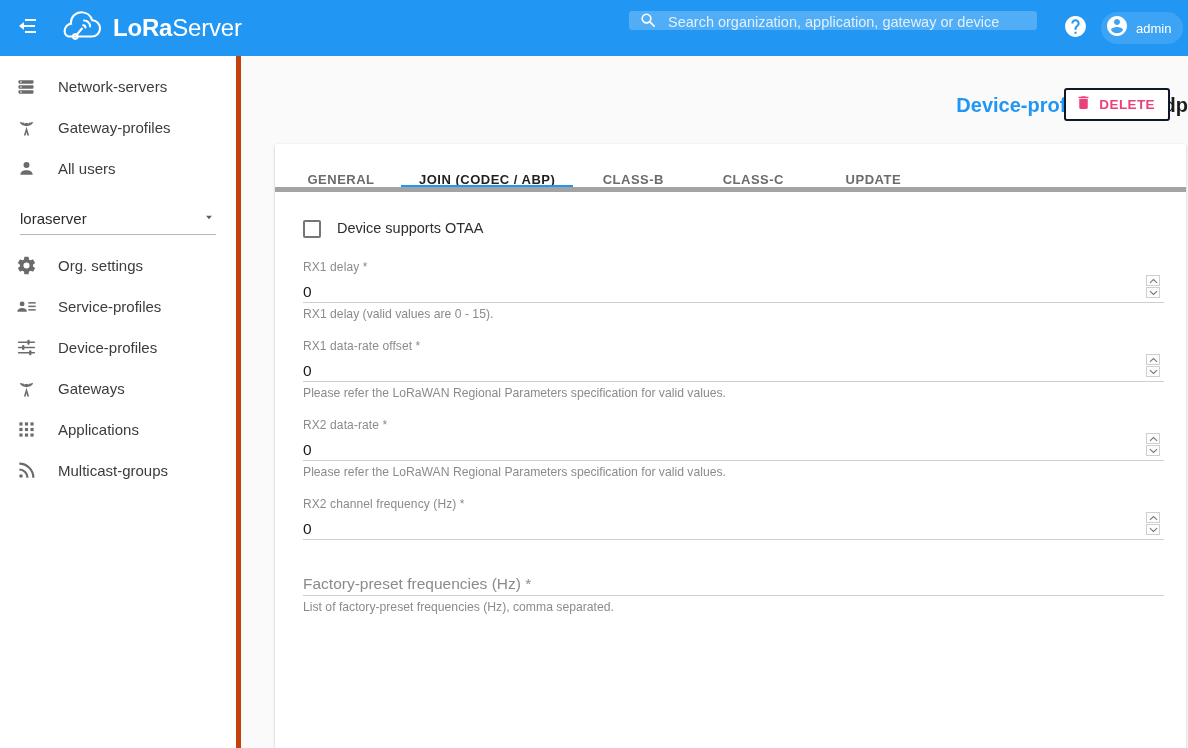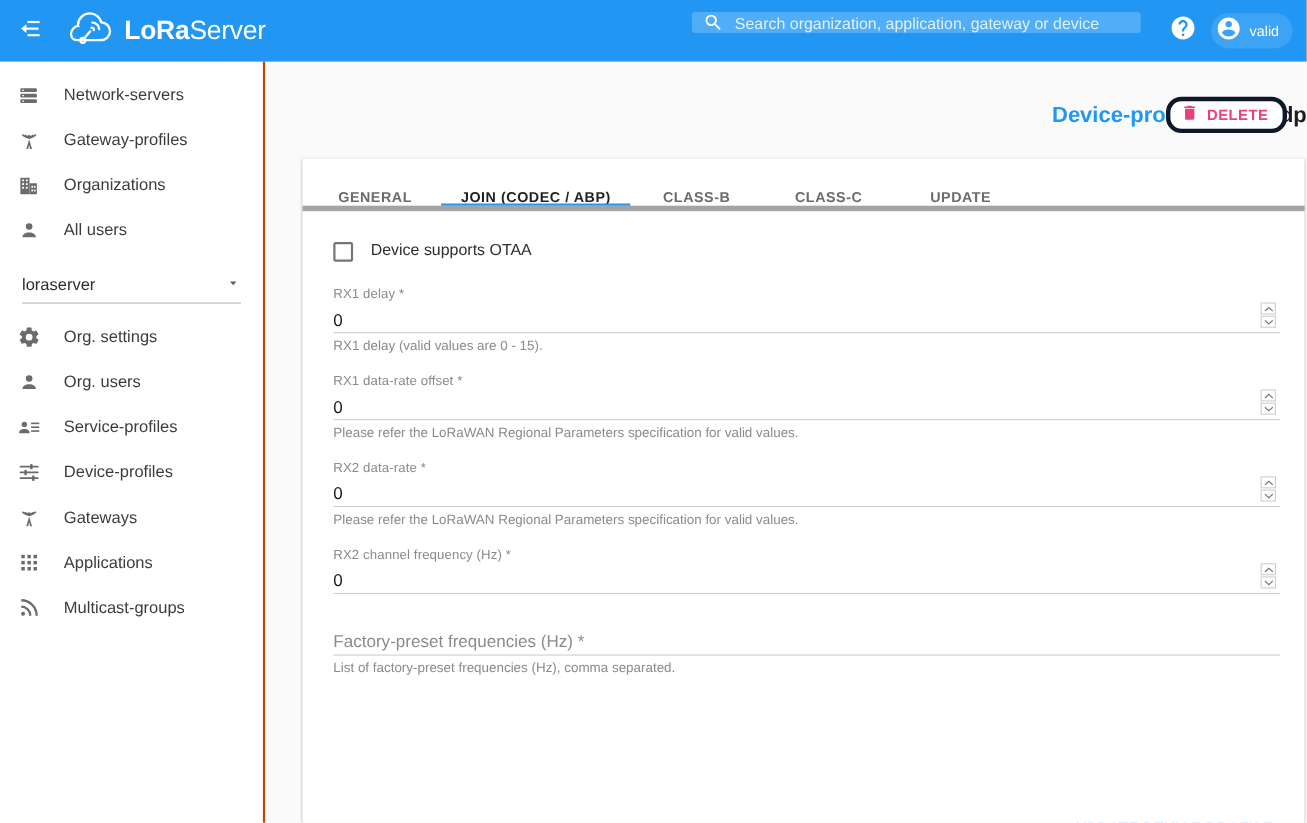--- a/index.html
+++ b/index.html
@@ -62,21 +62,21 @@
     display: flex; align-items: center; gap: 7px;
     cursor: pointer;
   }
   .account-btn .uname { color: #fff; font-size: 13px; }
 
   
   .sidebar {
     position: absolute; top: 56px; left: 0;
     width: 241px; height: 692px;
     background: #fff;
-    border-right: 2px solid #c2410c;
+    border-right: 5px solid #c2410c;
     z-index: 10;
   }
   .nav-item {
     height: 41px;
     display: flex; align-items: center;
     padding-left: 14px;
     cursor: pointer;
   }
   .nav-icon {
     width: 24px; height: 24px; margin-right: 20px;
@@ -109,22 +109,22 @@
     padding: 38px 0 0 34px;
   }
   .breadcrumb { font-size: 20px; text-align: right; }
   .breadcrumb .crumb-link { color: #2196f3; font-weight: 700; cursor: pointer; }
   .breadcrumb .crumb-sep { color: #444; font-weight: 400; margin: 0 3px; }
   .breadcrumb .crumb-cur { color: #1c1c1c; font-weight: 700; }
 
   .delete-btn {
     position: absolute; right: 18px; top: 32px;
     height: 33px; padding: 0 13px 0 9px;
-    border: 4px solid #0f172a;
-    border-radius: 14px;
+    border: 2px solid #0f172a;
+    border-radius: 3px;
     background: #fff;
     display: flex; align-items: center; gap: 7px;
     cursor: pointer;
   }
   .delete-btn .dlabel {
     color: #ec407a; font-size: 13.5px; font-weight: 700; letter-spacing: 0.4px;
   }
 
   
   .card {
@@ -269,21 +269,21 @@
       </svg>
     </span>
   </div>
 
   <div class="account-btn">
     <span>
       <svg width="24" height="24" viewBox="0 0 24 24">
         <path d="M12 2C6.48 2 2 6.48 2 12s4.48 10 10 10 10-4.48 10-10S17.52 2 12 2zm0 3c1.66 0 3 1.34 3 3s-1.34 3-3 3-3-1.34-3-3 1.34-3 3-3zm0 14.2a7.2 7.2 0 01-6-3.22c.03-1.99 4-3.08 6-3.08 1.99 0 5.97 1.09 6 3.08a7.2 7.2 0 01-6 3.22z" fill="#fff"></path>
       </svg>
     </span>
-    <span class="uname">valid</span>
+    <span class="uname">admin</span>
   </div>
 </div>
 
 <div class="sidebar">
 
   <div class="nav-gap"></div>
 
   <div class="nav-item">
     <span class="nav-icon">
       <svg width="20" height="20" viewBox="0 0 24 24">
@@ -303,41 +303,20 @@
       <svg width="21" height="21" viewBox="0 0 24 24">
         <circle cx="12" cy="8.5" r="2" fill="#6b6b6b"></circle>
         <path d="M12 11l-3 10h2l1-4 1 4h2z" fill="#6b6b6b"></path>
         <path d="M7.5 12.5a6 6 0 019 0" fill="none" stroke="#6b6b6b" stroke-width="1.5" transform="rotate(180 12 9.5)"></path>
         <path d="M5 13a9 9 0 0114 0" fill="none" stroke="#6b6b6b" stroke-width="1.5" transform="rotate(180 12 9.5)"></path>
       </svg>
     </span>
     <span class="nav-label">Gateway-profiles</span>
   </div>
 
-  <div class="nav-item">
-    <span class="nav-icon">
-      <svg width="20" height="20" viewBox="0 0 24 24">
-        <path d="M3 3h10v18H3z" fill="#6b6b6b"></path>
-        <path d="M13 9h8v12h-8z" fill="#6b6b6b"></path>
-        <g fill="#fff">
-          <rect x="5" y="5" width="2" height="2"></rect>
-            <rect x="9" y="5" width="2" height="2"></rect>
-          <rect x="5" y="9" width="2" height="2"></rect>
-            <rect x="9" y="9" width="2" height="2"></rect>
-          <rect x="5" y="13" width="2" height="2"></rect>
-            <rect x="9" y="13" width="2" height="2"></rect>
-          <rect x="15" y="12" width="2" height="2"></rect>
-            <rect x="18" y="12" width="1.5" height="2"></rect>
-          <rect x="15" y="16" width="2" height="2"></rect>
-            <rect x="18" y="16" width="1.5" height="2"></rect>
-        </g>
-      </svg>
-    </span>
-    <span class="nav-label">Organizations</span>
-  </div>
 
   <div class="nav-item">
     <span class="nav-icon">
       <svg width="21" height="21" viewBox="0 0 24 24">
         <circle cx="12" cy="8" r="3.4" fill="#6b6b6b"></circle>
         <path d="M5 19c0-3.3 3.1-5 7-5s7 1.7 7 5z" fill="#6b6b6b"></path>
       </svg>
     </span>
     <span class="nav-label">All users</span>
   </div>
@@ -353,29 +332,20 @@
 
   <div class="nav-item">
     <span class="nav-icon">
       <svg width="21" height="21" viewBox="0 0 24 24">
         <path d="M19.4 13c.04-.32.06-.66.06-1s-.02-.68-.07-1l2.11-1.63a.5.5 0 00.12-.64l-2-3.46a.5.5 0 00-.61-.22l-2.49 1a7.3 7.3 0 00-1.73-1l-.38-2.65A.49.49 0 0014 2h-4a.49.49 0 00-.49.42L9.13 5.07c-.63.26-1.2.6-1.73 1l-2.49-1a.5.5 0 00-.61.22l-2 3.46c-.13.22-.7.49.12.64L4.54 11c-.05.32-.09.67-.09 1s.02.68.07 1l-2.11 1.63a.5.5 0 00-.12.64l2 3.46c.12.22.37.3.61.22l2.49-1c.52.4 1.1.73 1.73 1l.38 2.65c.03.24.24.42.49.42h4c.25 0 .46-.18.49-.42l.38-2.65c.63-.27 1.2-.6 1.73-1l2.49 1c.23.08.49 0 .61-.22l2-3.46a.5.5 0 00-.12-.64L19.4 13zM12 15.5A3.5 3.5 0 1115.5 12 3.5 3.5 0 0112 15.5z" fill="#6b6b6b"></path>
       </svg>
     </span>
     <span class="nav-label">Org. settings</span>
   </div>
 
-  <div class="nav-item">
-    <span class="nav-icon">
-      <svg width="21" height="21" viewBox="0 0 24 24">
-        <circle cx="12" cy="8" r="3.4" fill="#6b6b6b"></circle>
-        <path d="M5 19c0-3.3 3.1-5 7-5s7 1.7 7 5z" fill="#6b6b6b"></path>
-      </svg>
-    </span>
-    <span class="nav-label">Org. users</span>
-  </div>
 
   <div class="nav-item">
     <span class="nav-icon">
       <svg width="21" height="21" viewBox="0 0 24 24">
         <circle cx="7" cy="9" r="2.8" fill="#6b6b6b"></circle>
         <path d="M1.5 18c0-2.8 2.5-4.2 5.5-4.2s5.5 1.4 5.5 4.2z" fill="#6b6b6b"></path>
         <rect x="14" y="7" width="8.5" height="1.7" fill="#6b6b6b"></rect>
         <rect x="14" y="11" width="8.5" height="1.7" fill="#6b6b6b"></rect>
         <rect x="14" y="15" width="8.5" height="1.7" fill="#6b6b6b"></rect>
       </svg>

